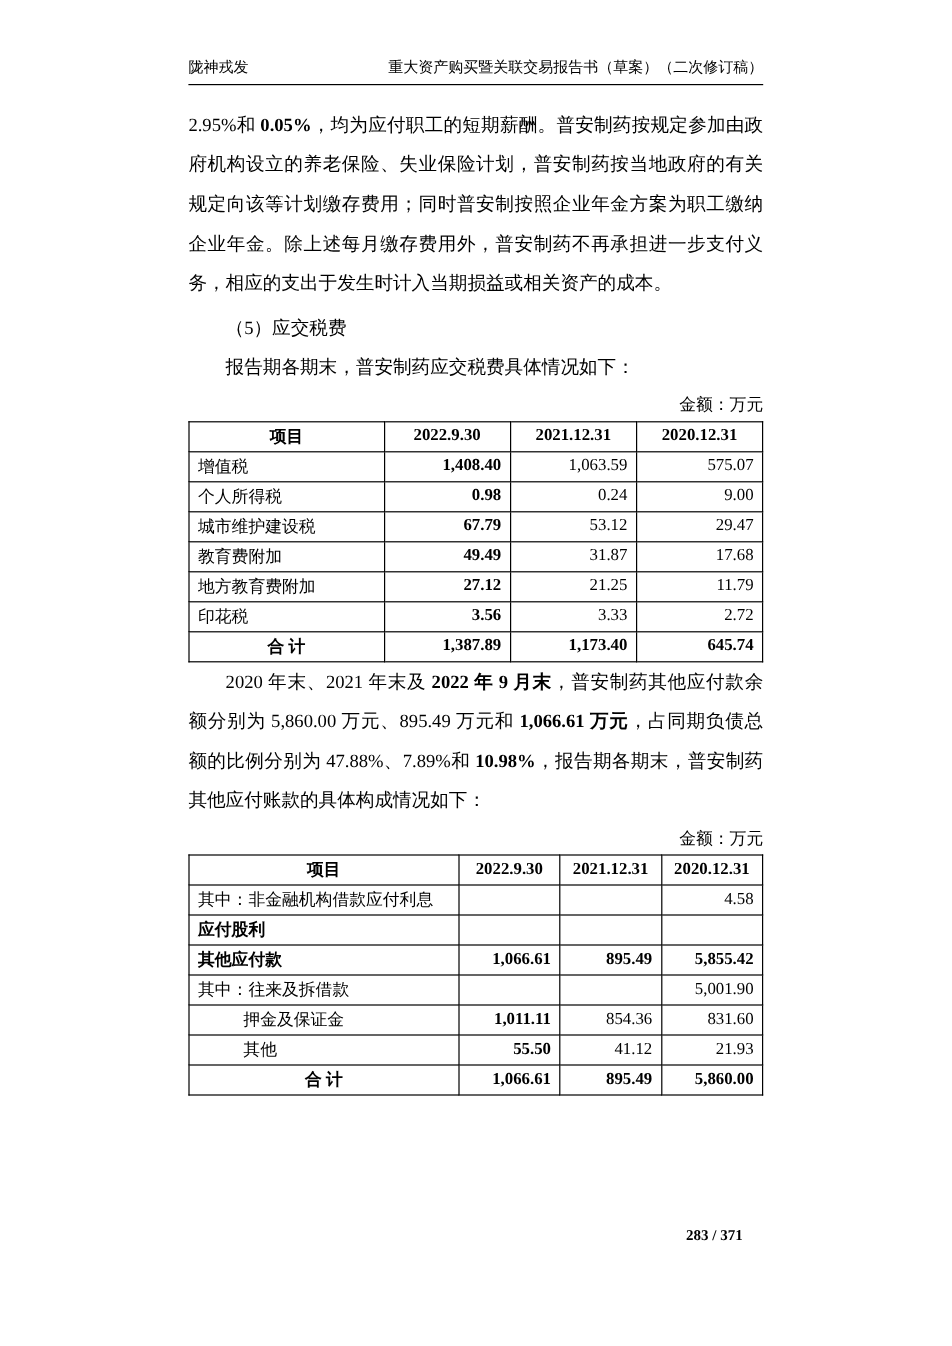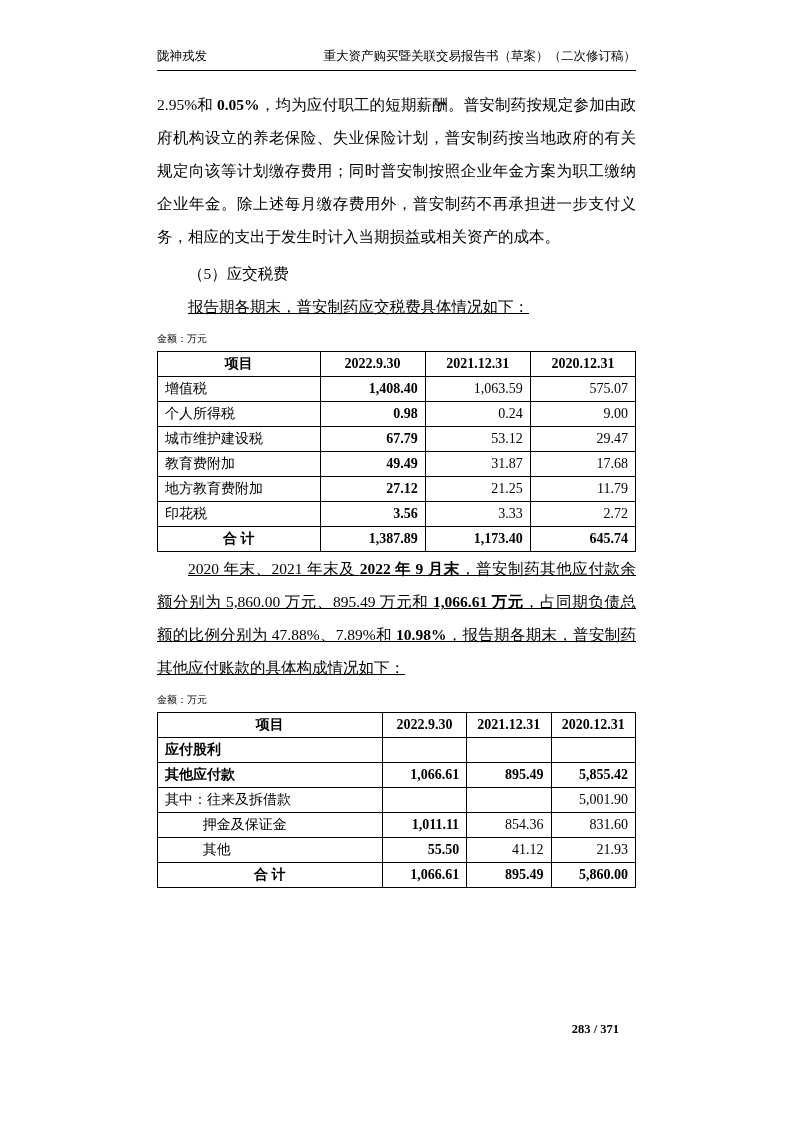--- a/index.html
+++ b/index.html
@@ -26,33 +26,33 @@
     padding-bottom: 5px;
     border-bottom: 1px solid #000;
   }
 
   .para {
     font-size: 15.5px;
     line-height: 33px;
     text-align: justify;
   }
   .p1 { margin-top: 17px; }
-  .indent { text-indent: 2em; text-decoration: underline; }
+  .indent { text-indent: 2em; }
   .bold { font-weight: bold; }
 
   .section-title {
     font-size: 15.5px;
     line-height: 33px;
     margin-top: 4px;
     text-indent: 2em;
   }
 
   .unit {
-    text-align: left;
-    font-size: 10px;
+    text-align: right;
+    font-size: 14px;
     line-height: 22px;
     margin-top: 5px;
     margin-bottom: 1px;
   }
 
   table {
     width: 100%;
     border-collapse: collapse;
     font-size: 14px;
     table-layout: fixed;
@@ -165,20 +165,26 @@
         <thead>
           <tr>
             <th>项目</th>
             <th>2022.9.30</th>
             <th>2021.12.31</th>
             <th>2020.12.31</th>
           </tr>
         </thead>
         <tbody>
           <tr>
+            <td class="label">其中：非金融机构借款应付利息</td>
+            <td class="num"></td>
+            <td class="num"></td>
+            <td class="num">4.58</td>
+          </tr>
+          <tr>
             <td class="label bold">应付股利</td>
             <td class="num"></td>
             <td class="num"></td>
             <td class="num"></td>
           </tr>
           <tr>
             <td class="label bold">其他应付款</td>
             <td class="num bold">1,066.61</td>
             <td class="num bold">895.49</td>
             <td class="num bold">5,855.42</td>

